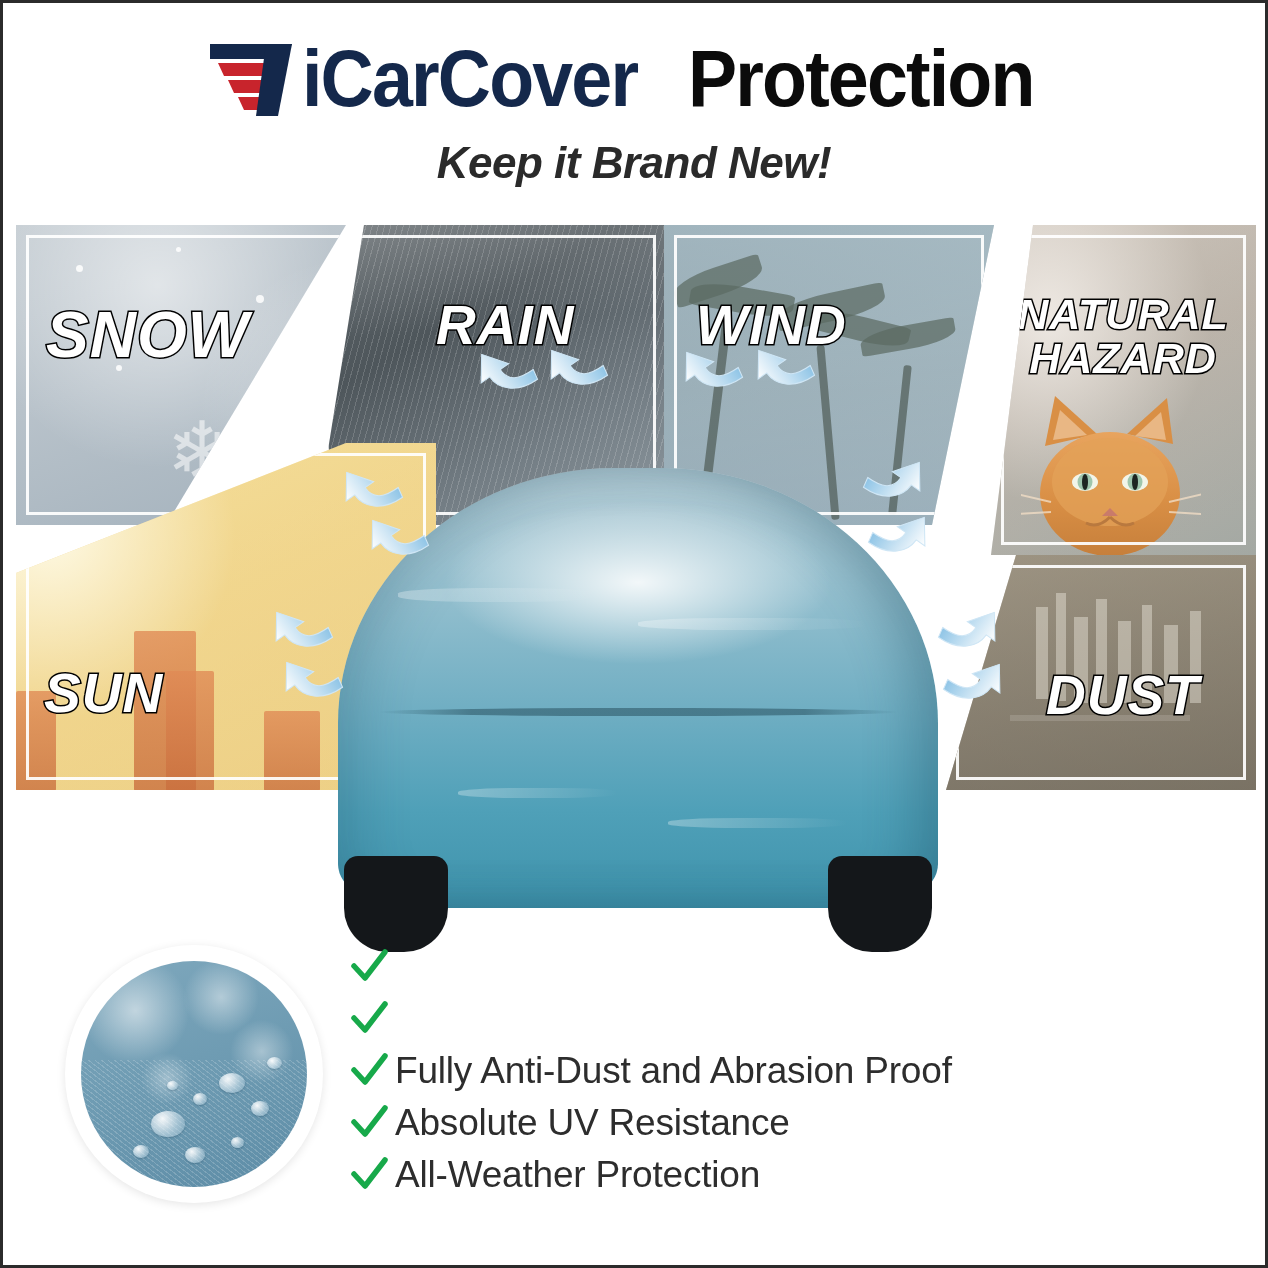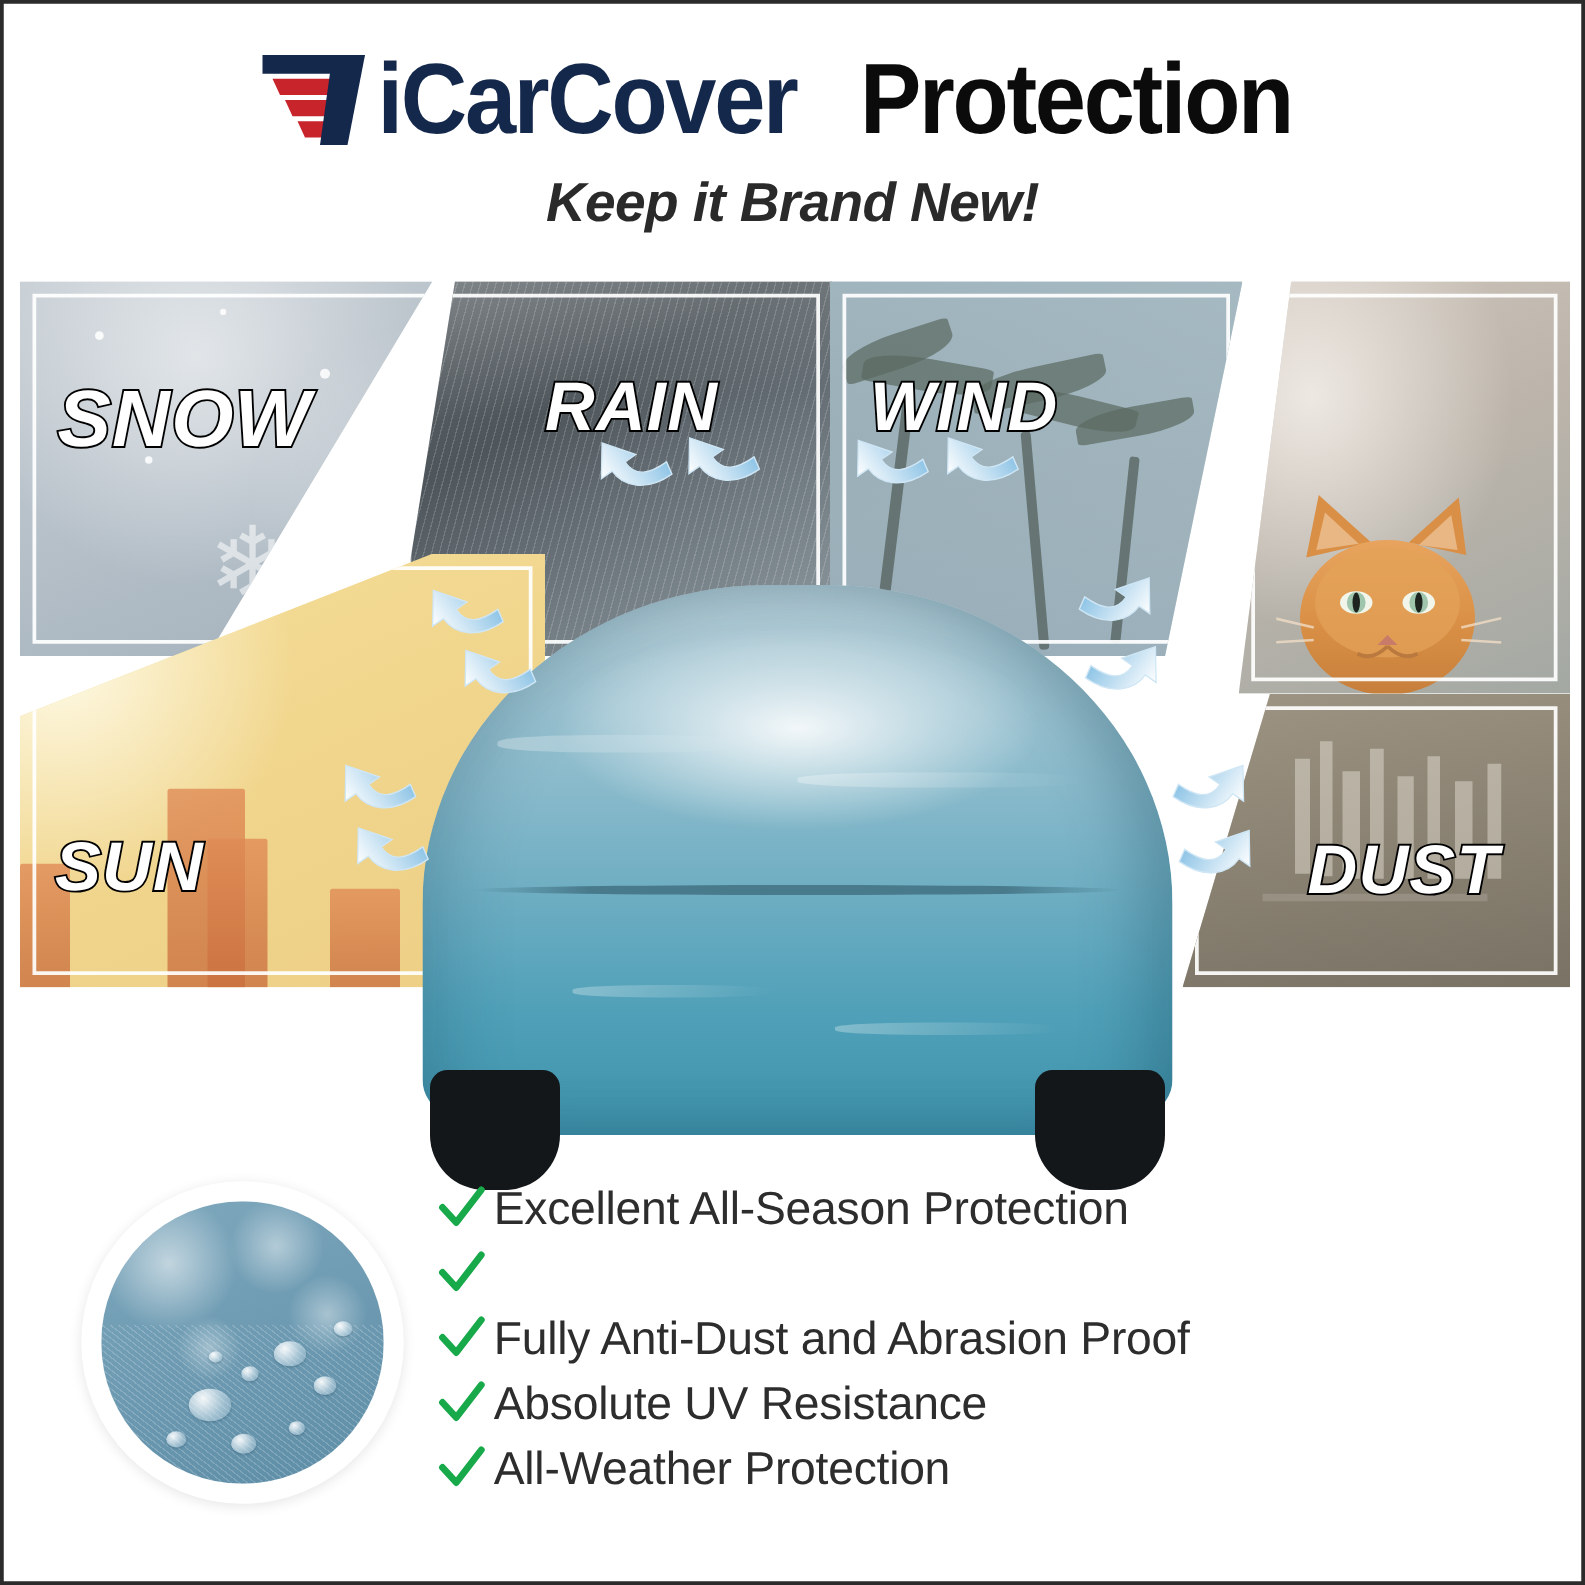--- a/index.html
+++ b/index.html
@@ -211,20 +211,21 @@
         <ellipse cx="114" cy="92" rx="13" ry="9" fill="#f2f5ea"></ellipse>
         <ellipse cx="64" cy="92" rx="7.5" ry="8.5" fill="#9fc6ad"></ellipse>
         <ellipse cx="114" cy="92" rx="7.5" ry="8.5" fill="#9fc6ad"></ellipse>
         <ellipse cx="64" cy="92" rx="3" ry="8" fill="#1d2420"></ellipse>
         <ellipse cx="114" cy="92" rx="3" ry="8" fill="#1d2420"></ellipse>
         <polygon points="89,118 81,126 97,126" fill="#c97b6a"></polygon>
         <path d="M89,127 q-12,12 -24,6 M89,127 q12,12 24,6" stroke="#b9793f" stroke-width="3" fill="none"></path>
         <path d="M30,112 L-4,104 M30,122 L-4,124 M148,112 L182,104 M148,122 L182,124" stroke="#f0dcc4" stroke-width="2" fill="none" opacity=".8"></path>
       </svg>
       <div class="inner-border"></div>
+      <span class="plabel" id="lbl-haz">NATURAL<br>HAZARD</span>
     </div>
 
     <div class="panel" id="p-sun">
       <div class="bg"></div>
       <span class="rock" style="left:118px;top:188px;width:62px;height:160px;"></span>
       <span class="rock" style="left:150px;top:228px;width:48px;height:120px;"></span>
       <span class="rock" style="left:0px;top:248px;width:40px;height:100px;"></span>
       <span class="rock" style="left:248px;top:268px;width:56px;height:80px;"></span>
       <div class="inner-border"></div>
       <span class="plabel" id="lbl-sun">SUN</span>
@@ -300,21 +301,20 @@
       </div>
     </div>
 
     <div id="features">
       <div class="feat">
         <span class="check">
           <svg viewBox="0 0 40 40" width="40" height="40">
               <path d="M5,19 L16,31 L36,5" stroke="#17a94a" stroke-width="5.5" fill="none" stroke-linecap="round" stroke-linejoin="round"></path>
             </svg>
         </span>
-        <span class="feat-text">Excellent All-Season Protection</span>
       </div>
       <div class="feat">
         <span class="check">
           <svg viewBox="0 0 40 40" width="40" height="40">
               <path d="M5,19 L16,31 L36,5" stroke="#17a94a" stroke-width="5.5" fill="none" stroke-linecap="round" stroke-linejoin="round"></path>
             </svg>
         </span>
       </div>
       <div class="feat">
         <span class="check">

